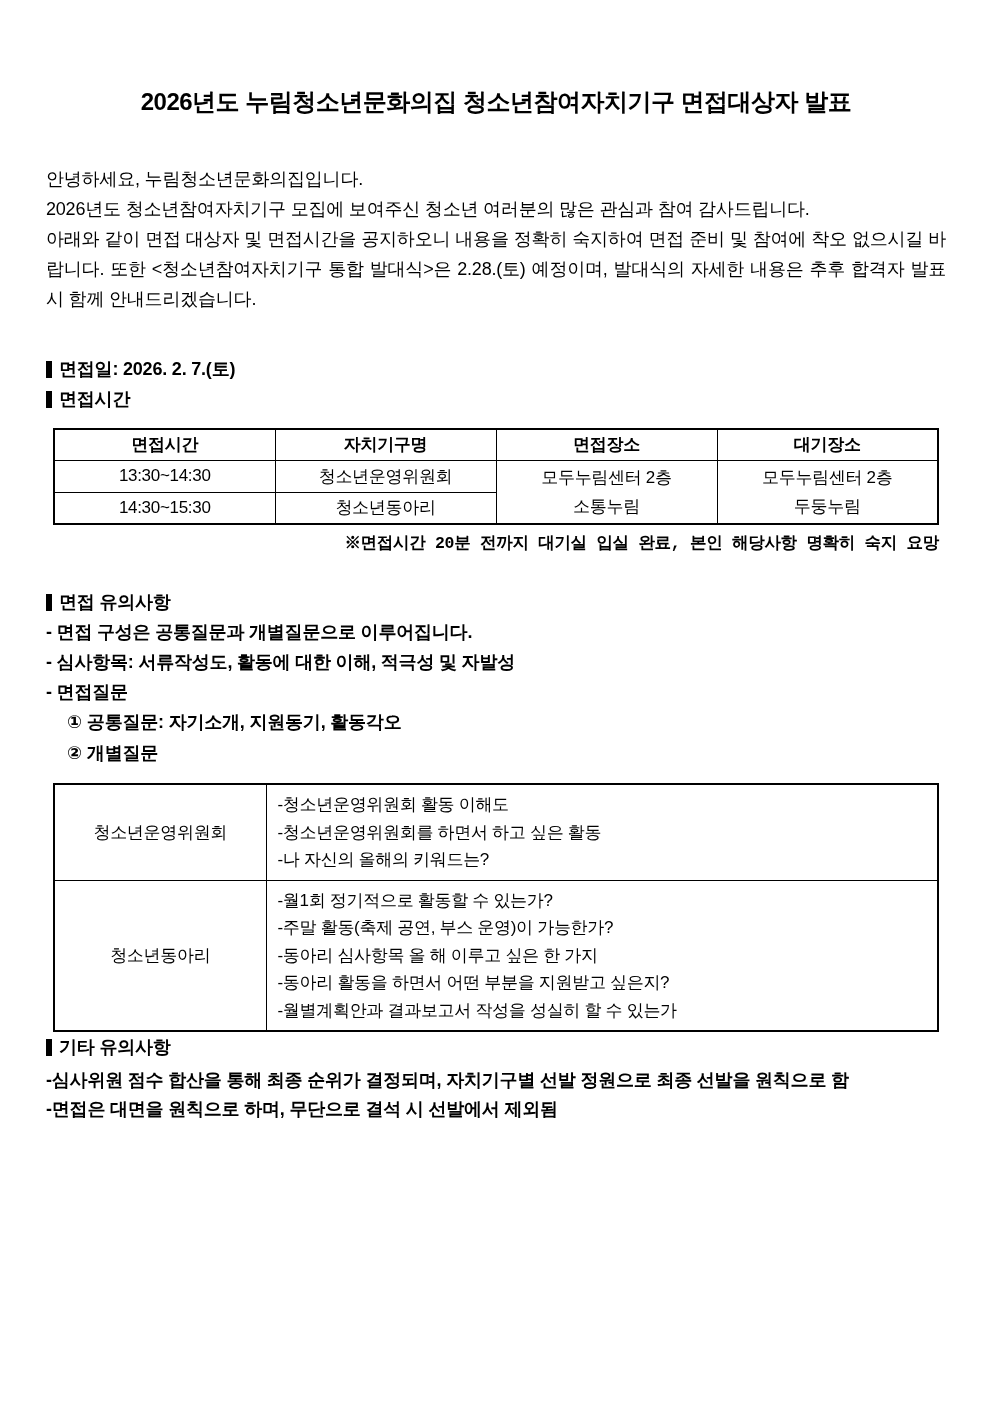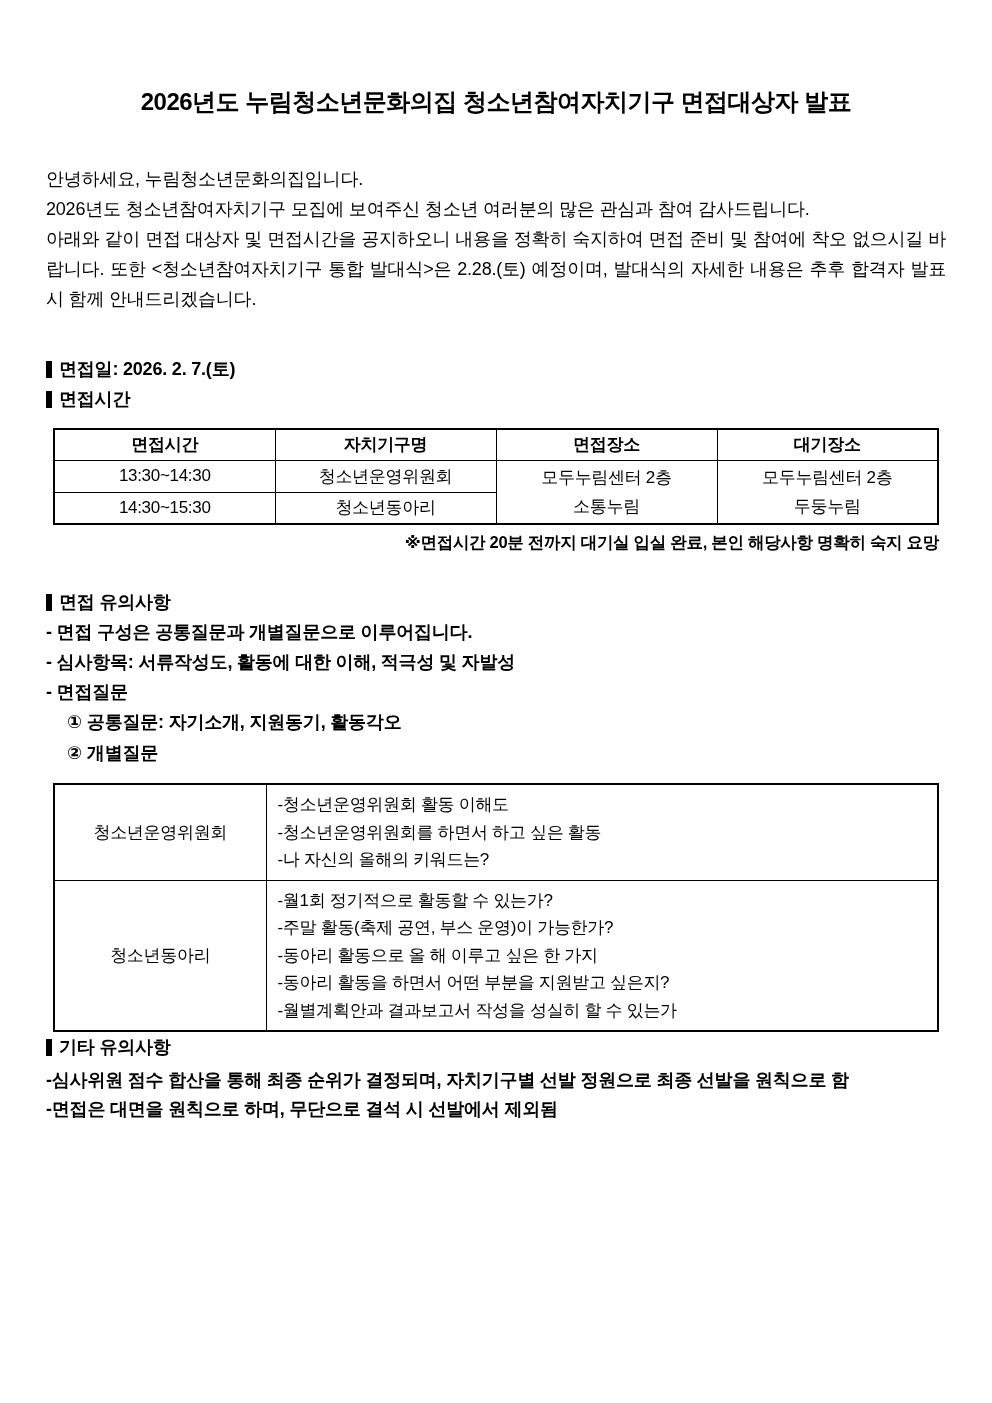--- a/index.html
+++ b/index.html
@@ -63,20 +63,21 @@
   }
   .tbl1 th { height: 31px; font-weight: bold; }
   .tbl1 td { height: 32px; font-weight: normal; text-align: center; }
   .tbl1 .merged div { line-height: 29px; }
   .note-line {
     margin: 7px 7px 16px 7px;
     text-align: right;
     font-size: 16.5px;
     font-weight: bold;
     letter-spacing: -0.3px;
+    font-family: Liberation Mono, monospace;
   }
   .bullet-line {
     font-size: 18px;
     font-weight: bold;
     line-height: 30px;
     letter-spacing: -0.2px;
     word-break: break-all;
   }
   .num-line {
     font-size: 18px;
@@ -177,21 +178,21 @@
           <div>-청소년운영위원회 활동 이해도</div>
           <div>-청소년운영위원회를 하면서 하고 싶은 활동</div>
           <div>-나 자신의 올해의 키워드는?</div>
         </td>
       </tr>
       <tr class="row2">
         <td class="org-cell">청소년동아리</td>
         <td class="q-cell">
           <div>-월1회 정기적으로 활동할 수 있는가?</div>
           <div>-주말 활동(축제 공연, 부스 운영)이 가능한가?</div>
-          <div>-동아리 활동으로 올 해 이루고 싶은 한 가지</div>
+          <div>-동아리 심사항목 올 해 이루고 싶은 한 가지</div>
           <div>-동아리 활동을 하면서 어떤 부분을 지원받고 싶은지?</div>
           <div>-월별계획안과 결과보고서 작성을 성실히 할 수 있는가</div>
         </td>
       </tr>
     </tbody>
       </table>
   </div>
 
   <div class="section-line">
     <span class="marker"></span>

